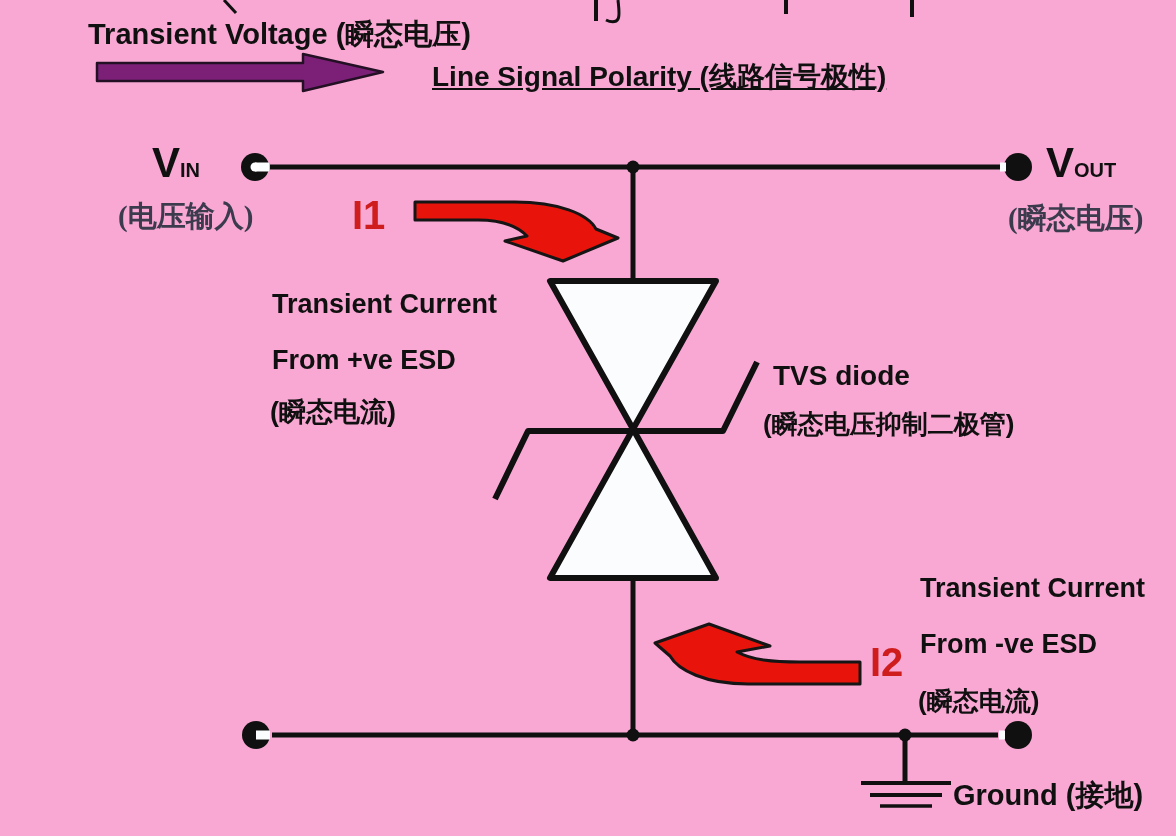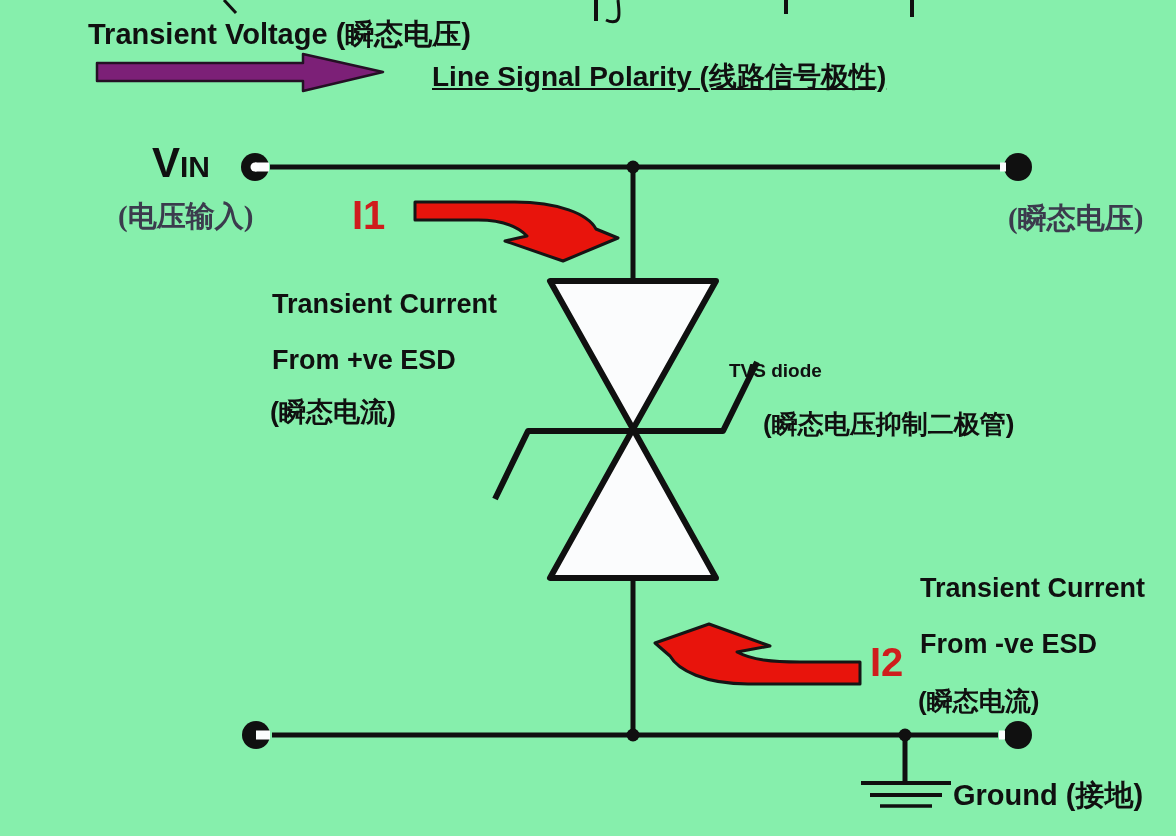--- a/index.html
+++ b/index.html
@@ -1,39 +1,39 @@
 <!DOCTYPE html>
 <html><head>
 <meta charset="utf-8">
 <style>
   html,body{margin:0;padding:0;background:#ffffff;}
   #canvas{
     position:relative;
     width:1176px;height:836px;
-    background:#86efac;
+    background:#f9a8d4;
     overflow:hidden;
     font-family:"Liberation Sans",sans-serif;
   }
   #circuit-svg{position:absolute;left:0;top:0;width:1176px;height:836px;}
   .lbl{
     position:absolute;
     white-space:nowrap;
     font-weight:bold;
     color:#101010;
     line-height:1.1;
   }
   .cjk-sub{
     font-family:"Liberation Serif",serif;
     font-weight:bold;
     color:#3b3b4d;
     font-size:29px;
   }
   .red-lbl{color:#cf1d1d;font-size:40px;}
   .big-v{font-size:42px;font-weight:bold;}
-  .small-after-v{font-size:30px;font-weight:bold;}
+  .small-after-v{font-size:20px;font-weight:bold;}
 </style>
 </head>
 <body>
 
 <div id="canvas">
 
   <svg id="circuit-svg" viewBox="0 0 1176 836" xmlns="http://www.w3.org/2000/svg">
 
     <g stroke="#101010" fill="none">
       <path d="M224,0 L236,13" stroke-width="3"></path>
@@ -100,28 +100,31 @@
   <div class="lbl" style="left:88px;top:19px;font-size:29px;">Transient Voltage (瞬态电压)</div>
 
   <div class="lbl" style="left:432px;top:62px;font-size:28px;text-decoration:underline;">Line Signal Polarity (线路信号极性)</div>
 
 
   <div class="lbl" style="left:152px;top:140px;">
     <span class="big-v">V</span><span class="small-after-v">IN</span>
   </div>
   <div class="lbl cjk-sub" style="left:118px;top:201px;">(电压输入)</div>
 
+  <div class="lbl" style="left:1046px;top:140px;">
+    <span class="big-v">V</span><span class="small-after-v">OUT</span>
+  </div>
   <div class="lbl cjk-sub" style="left:1008px;top:203px;">(瞬态电压)</div>
 
   <div class="lbl red-lbl" style="left:352px;top:193px;">I1</div>
   <div class="lbl" style="left:272px;top:290px;font-size:27px;">Transient Current</div>
   <div class="lbl" style="left:272px;top:346px;font-size:27px;">From +ve ESD</div>
   <div class="lbl" style="left:270px;top:398px;font-size:27px;">(瞬态电流)</div>
 
-  <div class="lbl" style="left:729px;top:361px;font-size:19px;">TVS diode</div>
+  <div class="lbl" style="left:773px;top:361px;font-size:28px;">TVS diode</div>
   <div class="lbl" style="left:763px;top:410px;font-size:26px;">(瞬态电压抑制二极管)</div>
 
   <div class="lbl red-lbl" style="left:870px;top:640px;">I2</div>
   <div class="lbl" style="left:920px;top:574px;font-size:27px;">Transient Current</div>
   <div class="lbl" style="left:920px;top:630px;font-size:27px;">From -ve ESD</div>
   <div class="lbl" style="left:918px;top:687px;font-size:26px;">(瞬态电流)</div>
 
   <div class="lbl" style="left:953px;top:780px;font-size:29px;">Ground (接地)</div>
 
 </div>

